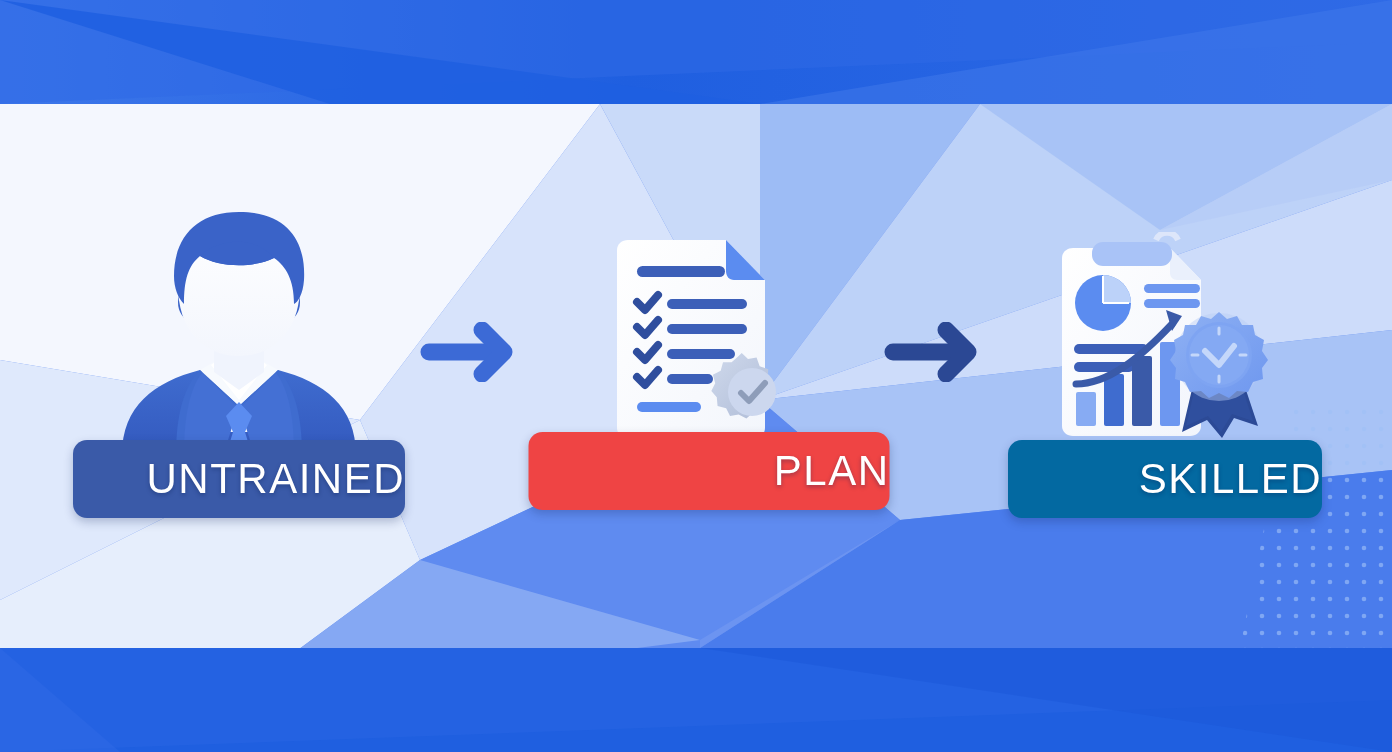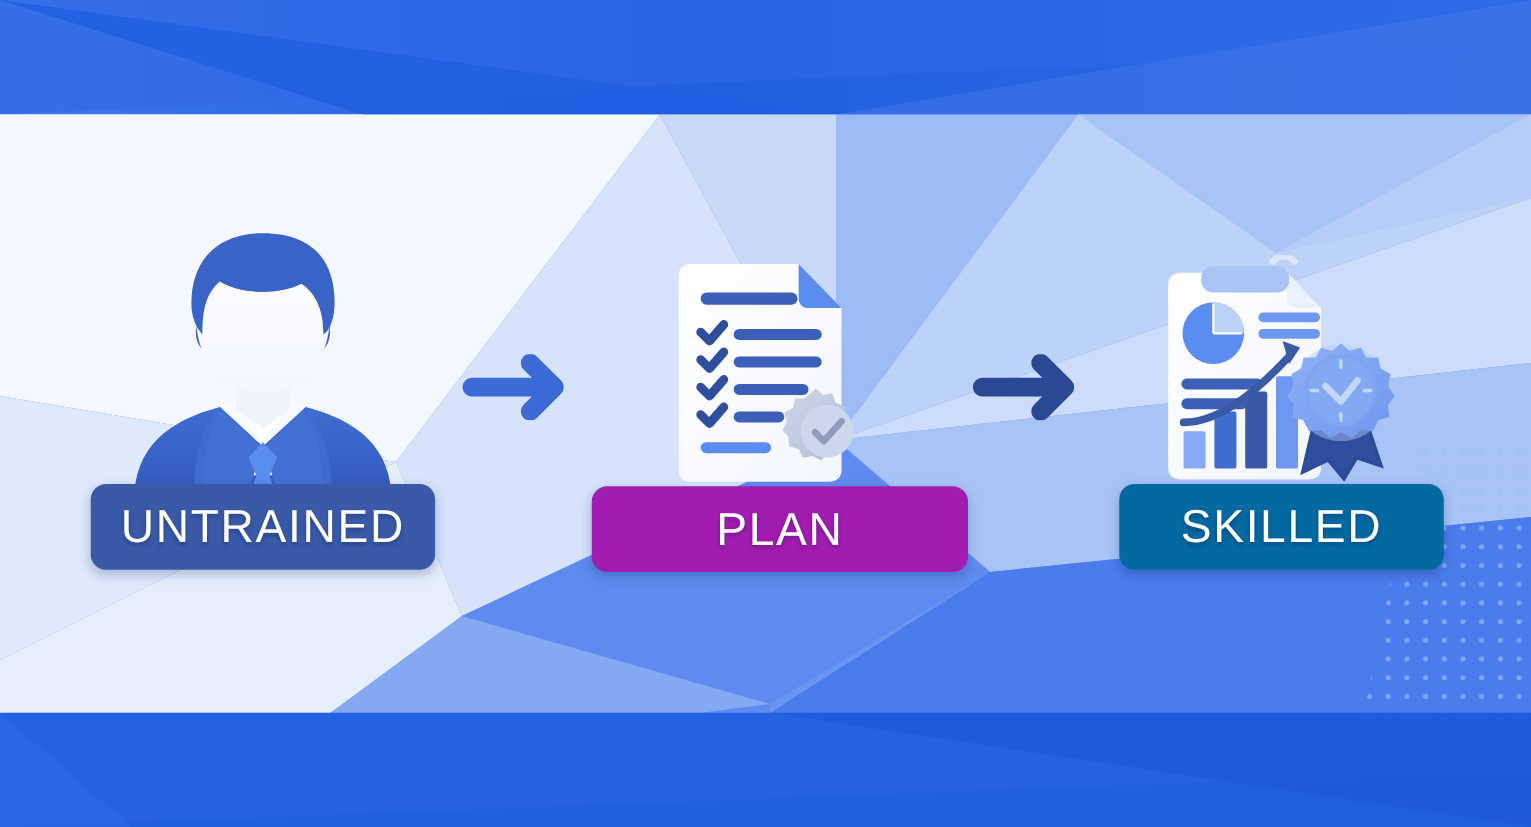--- a/index.html
+++ b/index.html
@@ -22,22 +22,23 @@
     transform:translateX(-50%);
   }
   .label-box{
     position:absolute;
     left:50%;
     transform:translateX(-50%);
     height:78px;
     border-radius:14px;
     display:flex;
     align-items:center;
-    justify-content:center;
+    justify-content:flex-end;
     box-shadow:0 4px 10px rgba(15,35,90,.25);
+    padding-left:19px;
   }
   .label-text{
     color:#ffffff;
     font-size:42px;
     letter-spacing:1.5px;
     font-weight:400;
     line-height:1;
     text-shadow:0 2px 4px rgba(10,30,80,.35);
     white-space:nowrap;
     font-family:"Liberation Sans", sans-serif;
@@ -201,21 +202,21 @@
 
         <g transform="translate(105,118)">
           <path d="M45,0 L53,8 L64,6 L68,17 L79,21 L78,32 L86,40 L80,50 L83,61 L73,66
                    L70,77 L59,77 L51,84 L41,79 L30,81 L25,71 L14,68 L13,57 L6,49 L11,39
                    L8,28 L18,23 L21,12 L32,12 L40,5 Z" fill="url(#sealG)" transform="scale(0.78) translate(-12,-4)"></path>
           <circle cx="36" cy="36" r="24" fill="#ccd7ee"></circle>
           <polyline points="25,37 33,45 49,27" fill="none" stroke="#8e9db9" stroke-width="6" stroke-linecap="round" stroke-linejoin="round"></polyline>
         </g>
       </svg>
     </div>
-    <div class="label-box" style="top:232px;width:342px;background:#a21caf;">
+    <div class="label-box" style="top:222px;width:342px;background:#ef4444;">
       <span class="label-text">PLAN</span>
     </div>
   </div>
 
   <div class="step" style="left:995px;top:210px;">
     <div class="step-icon" style="top:22px;">
       <svg width="210" height="212" viewBox="0 0 210 212">
         <defs>
           <linearGradient id="clipG" x1="0" y1="0" x2="1" y2="1">
             <stop offset="0" stop-color="#ffffff"></stop>

